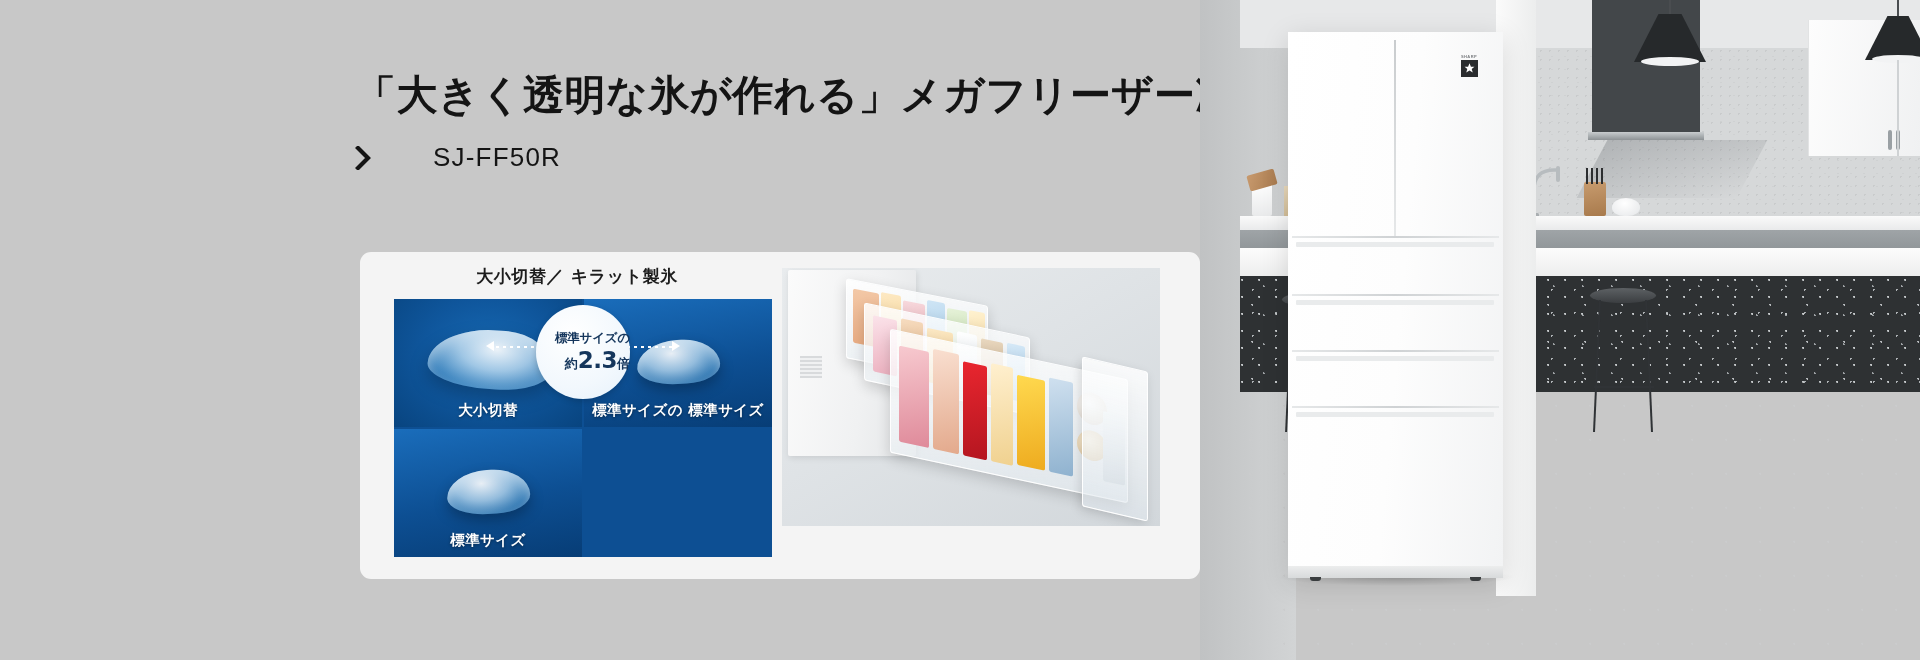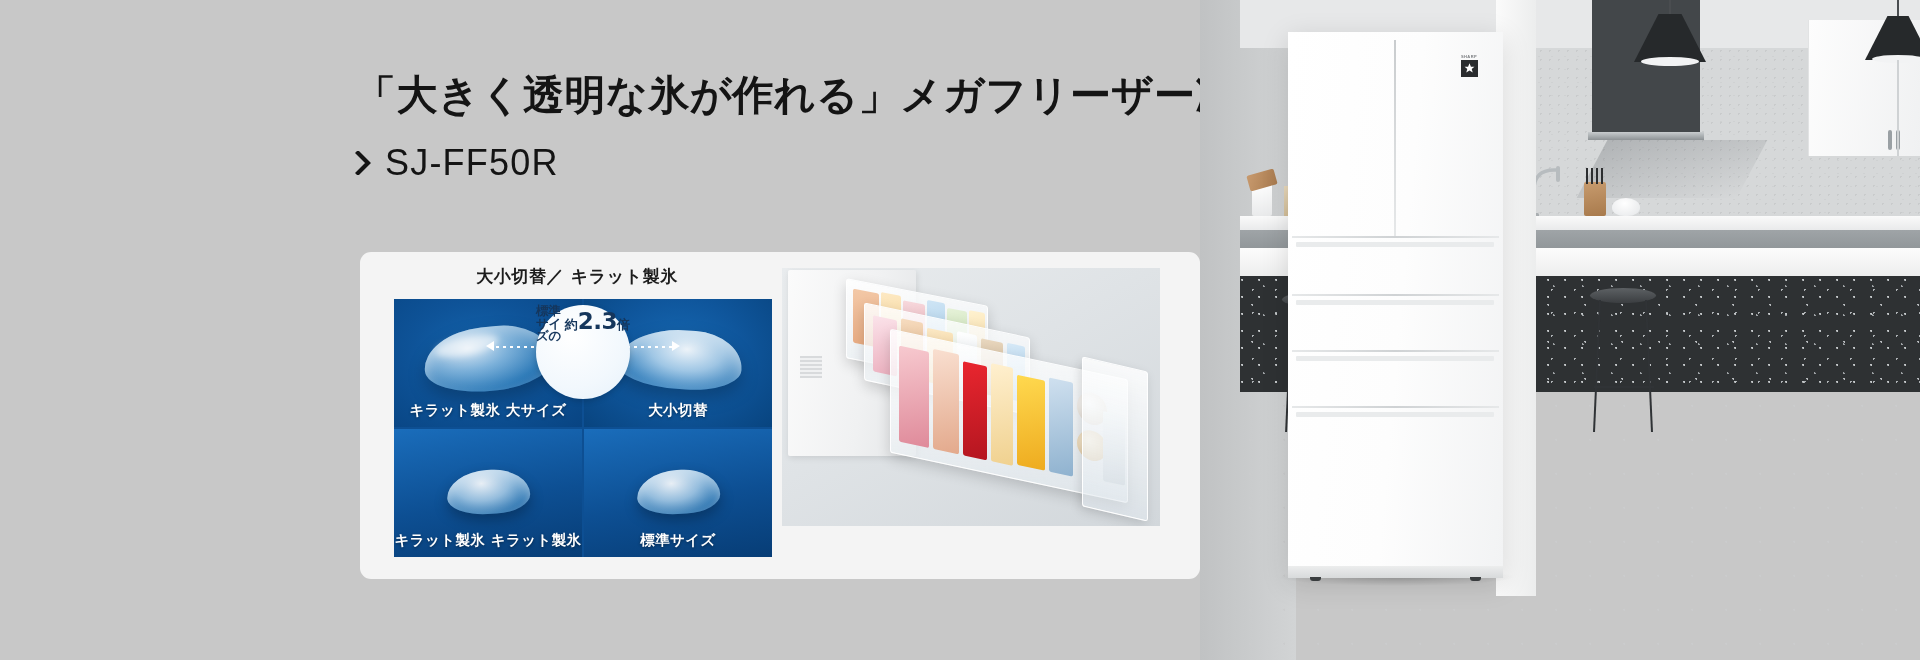--- a/index.html
+++ b/index.html
@@ -13,22 +13,22 @@
 
   
   .copy{ position:absolute; left:355px; top:70px; width:900px; }
   .headline{
     font-size:41px; font-weight:700; color:#141414;
     letter-spacing:.5px; line-height:1.22; white-space:nowrap;
     font-family:"DejaVu Sans","Liberation Sans",sans-serif;
   }
   .model-row{ display:flex; align-items:center; gap:13px; margin-top:22px; }
   .chev{ width:17px; height:24px; flex:0 0 auto; display:block; }
-  .model{ font-size:36px; font-weight:400; color:#141414; letter-spacing:1.2px;
-          font-family:"Liberation Sans",sans-serif; }
+  .model{ font-size:26px; font-weight:400; color:#141414; letter-spacing:1.2px;
+          font-family:"Liberation Sans",sans-serif;margin-left:48px; }
 
   
   .card{
     position:absolute; left:360px; top:252px; width:840px; height:327px;
     background:#f4f4f4; border-radius:11px;
     display:flex; padding:16px 22px 20px 22px; gap:22px;
   }
   .panel{ display:flex; flex-direction:column; }
   .panel-a{ width:378px;padding-left:12px; }
   .panel-b{ width:378px; }
@@ -83,21 +83,21 @@
   .sheen{ position:absolute; left:22%; top:30%; width:34%; height:14%;
           background:rgba(255,255,255,.55); filter:blur(3px);
           border-radius:50%; transform:rotate(-12deg); }
 
   
   .badge{
     position:absolute; left:50%; top:6px; transform:translateX(-50%);
     width:94px; height:94px; border-radius:50%;
     background:radial-gradient(circle at 38% 32%, #ffffff 0%, #f2f8fd 60%, #e6f1fa 100%);
     box-shadow:0 2px 6px rgba(0,0,0,.18);
-    display:flex; flex-direction:row; align-items:flex-start; justify-content:center;
+    display:flex; flex-direction:column; align-items:flex-end; justify-content:center;
     z-index:4;
   }
   .badge-top{ font-size:12.5px; font-weight:700; color:#15365c; letter-spacing:-.2px;
               font-family:"DejaVu Sans","Liberation Sans",sans-serif; line-height:1; }
   .badge-main{ font-size:13px; font-weight:700; color:#15365c; margin-top:5px;
                font-family:"DejaVu Sans","Liberation Sans",sans-serif; line-height:1;
                display:flex; align-items:baseline; }
   .badge-main .num{ font-size:23px; letter-spacing:-.5px; }
   .dotline{ position:absolute; top:47px; height:2px; z-index:3;
             background-image:radial-gradient(circle, #ffffff 42%, transparent 44%);
@@ -221,34 +221,29 @@
       <span class="model">SJ-FF50R</span>
     </div>
   </div>
 
   <div class="card">
 
     <div class="panel panel-a">
       <div class="panel-title">大小切替／ キラット製氷</div>
       <div class="ice">
 
-        <div class="q tl">
-          <div class="cube big"></div>
-          <div class="sheen"></div>
-          <div class="q-label">キラット製氷 大サイズ</div>
-        </div>
 
         <div class="q tr">
           <div class="cube big2"></div>
           <div class="q-label">大小切替</div>
         </div>
 
         <div class="q bl">
           <div class="cube small"></div>
-          <div class="q-label">キラット製氷 キラット製氷</div>
+          <div class="q-label">標準サイズの 標準サイズ</div>
         </div>
 
         <div class="q br">
           <div class="cube small"></div>
           <div class="q-label">標準サイズ</div>
         </div>
 
         <div class="dotline l"></div>
         <div class="arrowhead l"></div>
         <div class="dotline r"></div>

